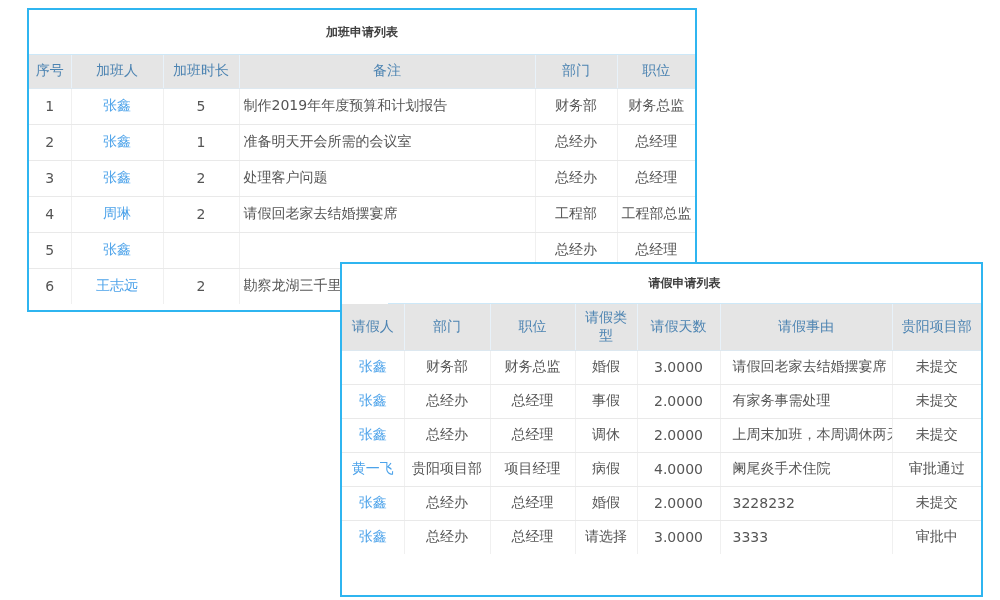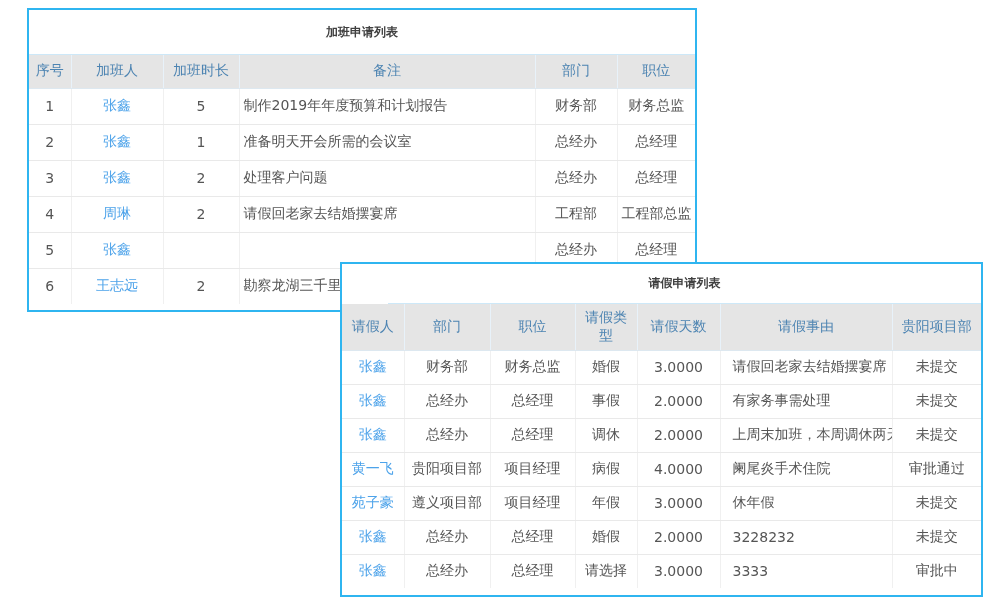--- a/index.html
+++ b/index.html
@@ -165,29 +165,20 @@
         <tr>
           <td>黄一飞</td>
           <td>贵阳项目部</td>
           <td>项目经理</td>
           <td>病假</td>
           <td>4.0000</td>
           <td>阑尾炎手术住院</td>
           <td>审批通过</td>
         </tr>
         <tr>
-          <td>苑子豪</td>
-          <td>遵义项目部</td>
-          <td>项目经理</td>
-          <td>年假</td>
-          <td>3.0000</td>
-          <td>休年假</td>
-          <td>未提交</td>
-        </tr>
-        <tr>
           <td>张鑫</td>
           <td>总经办</td>
           <td>总经理</td>
           <td>婚假</td>
           <td>2.0000</td>
           <td>3228232</td>
           <td>未提交</td>
         </tr>
         <tr>
           <td>张鑫</td>

